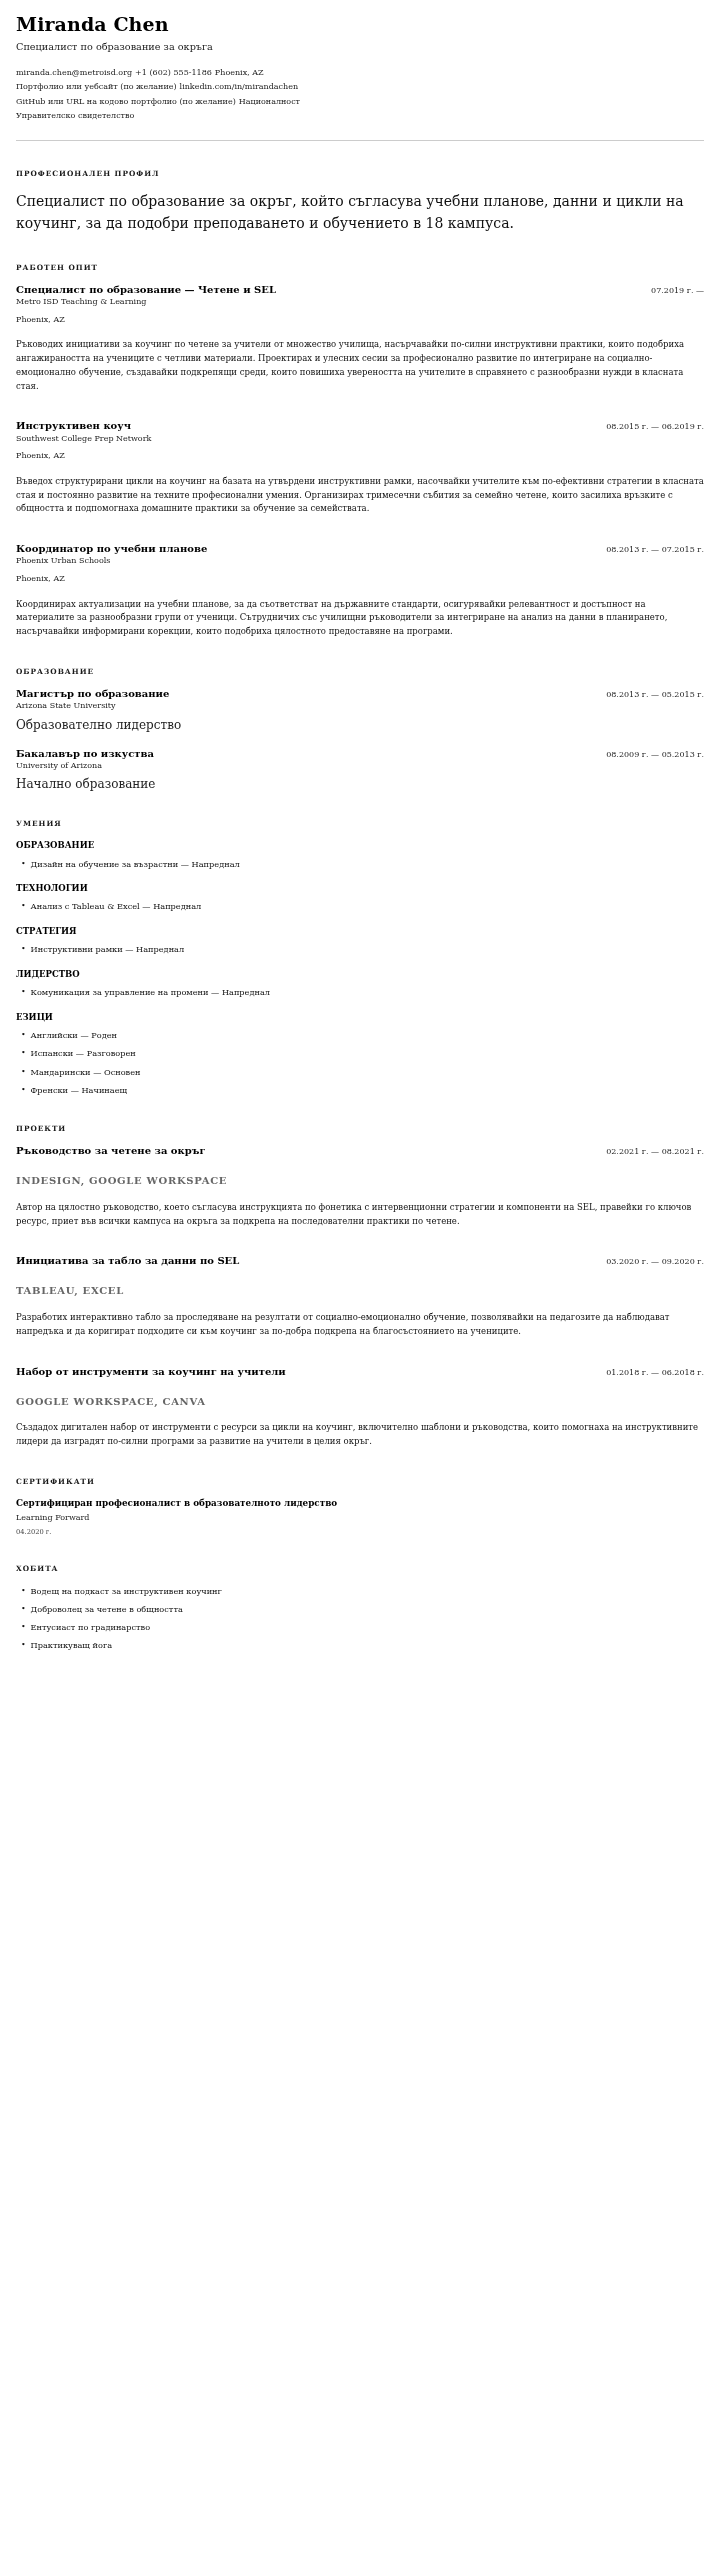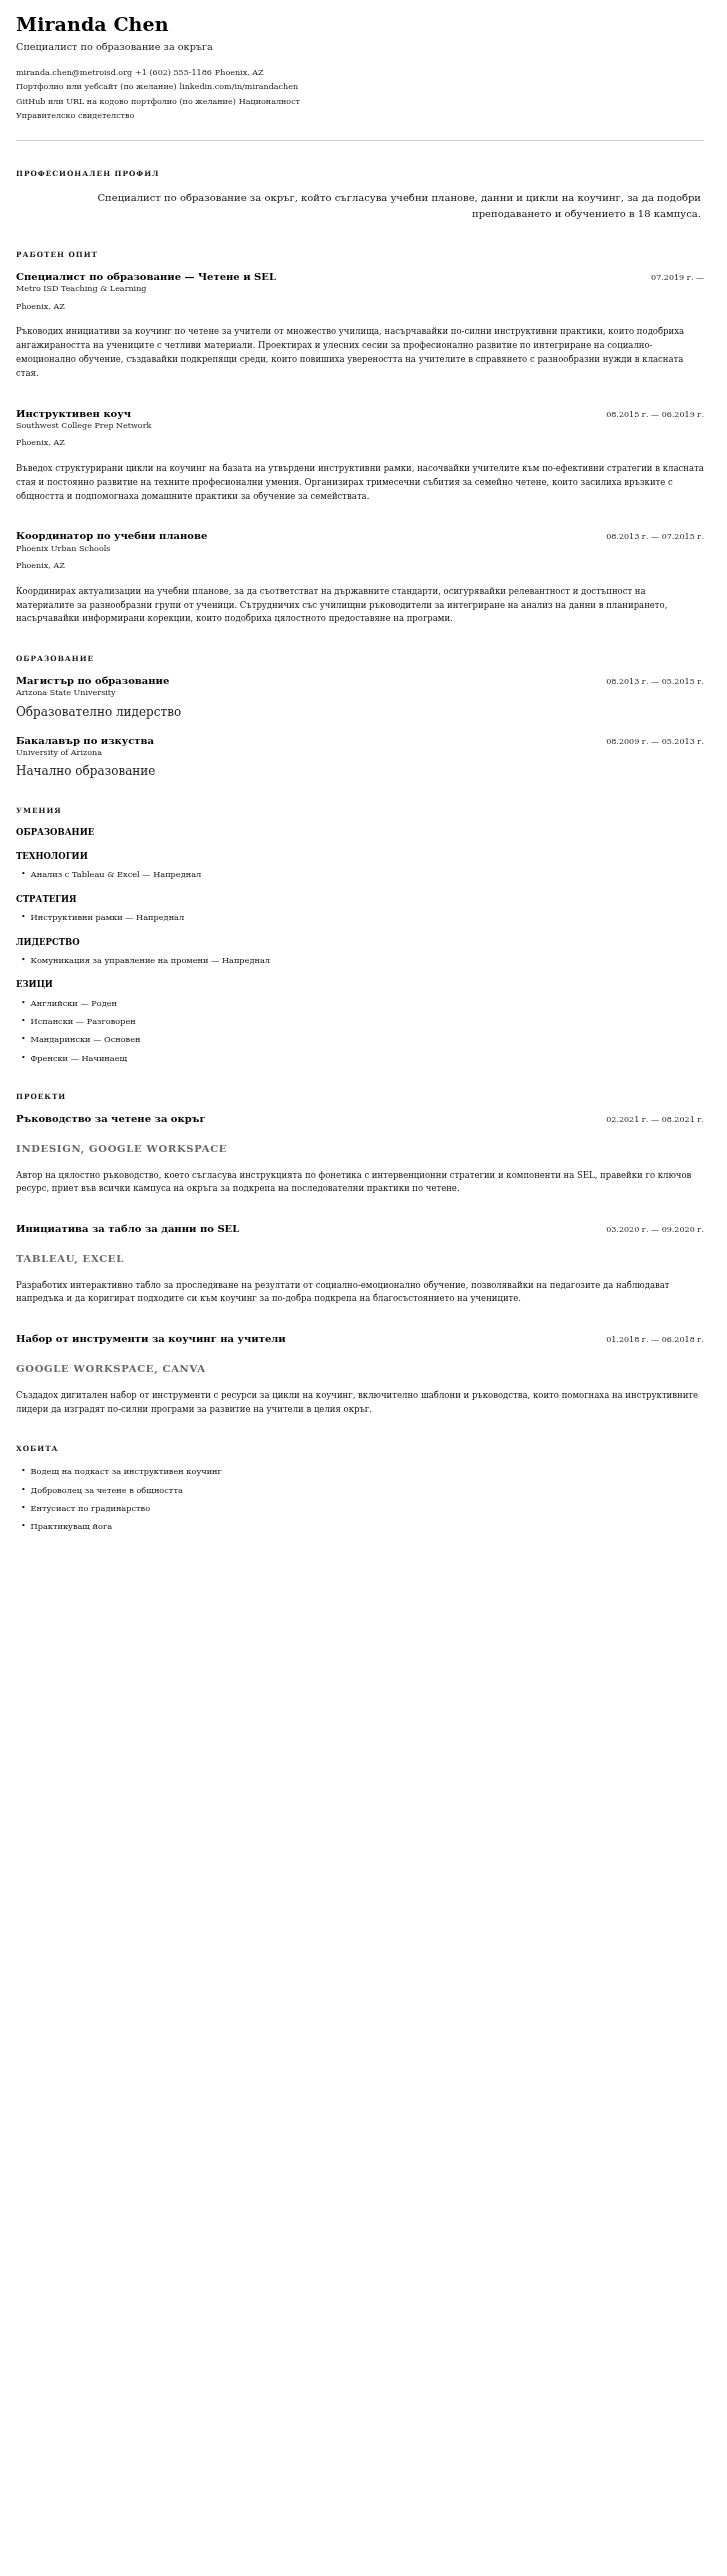--- a/index.html
+++ b/index.html
@@ -47,25 +47,24 @@
   
   .section { margin-top: 28px; }
   .section-heading {
     font-size: 7.3px;
     font-weight: 700;
     letter-spacing: 1px;
     color: #1a1a1a;
     margin-bottom: 12px;
   }
   .section-text {
-    font-size: 10px;
+    font-size: 14px;
     line-height: 1.6;
     color: #111111;
     max-width: 685px;
-    text-align: right;
   }
 
   
   .entry { margin-bottom: 27px; }
   .entry:last-child { margin-bottom: 0; }
   .entry-head {
     display: flex;
     justify-content: space-between;
     align-items: baseline;
   }
@@ -248,20 +247,23 @@
       <div class="edu-field">Начално образование</div>
     </article>
 
   </section>
 
   <section class="section">
     <h2 class="section-heading">УМЕНИЯ</h2>
 
     <div class="skill-group">
       <h4 class="skill-name">ОБРАЗОВАНИЕ</h4>
+      <ul class="bullet-list">
+        <li>Дизайн на обучение за възрастни — Напреднал</li>
+      </ul>
     </div>
 
     <div class="skill-group">
       <h4 class="skill-name">ТЕХНОЛОГИИ</h4>
       <ul class="bullet-list">
         <li>Анализ с Tableau &amp; Excel — Напреднал</li>
       </ul>
     </div>
 
     <div class="skill-group">
@@ -313,20 +315,28 @@
     <article class="entry">
       <div class="entry-head">
         <h3 class="entry-title">Набор от инструменти за коучинг на учители</h3>
         <span class="entry-dates">01.2018 г. — 06.2018 г.</span>
       </div>
       <div class="entry-tools">GOOGLE WORKSPACE, CANVA</div>
       <p class="entry-desc">Създадох дигитален набор от инструменти с ресурси за цикли на коучинг, включително шаблони и ръководства, които помогнаха на инструктивните лидери да изградят по-силни програми за развитие на учители в целия окръг.</p>
     </article>
   </section>
 
+  <section class="section">
+    <h2 class="section-heading">СЕРТИФИКАТИ</h2>
+    <article>
+      <h3 class="cert-title">Сертифициран професионалист в образователното лидерство</h3>
+      <div class="cert-org">Learning Forward</div>
+      <div class="cert-date">04.2020 г.</div>
+    </article>
+  </section>
 
   <section class="section">
     <h2 class="section-heading">ХОБИТА</h2>
     <ul class="bullet-list">
       <li>Водещ на подкаст за инструктивен коучинг</li>
       <li>Доброволец за четене в общността</li>
       <li>Ентусиаст по градинарство</li>
       <li>Практикуващ йога</li>
     </ul>
   </section>

